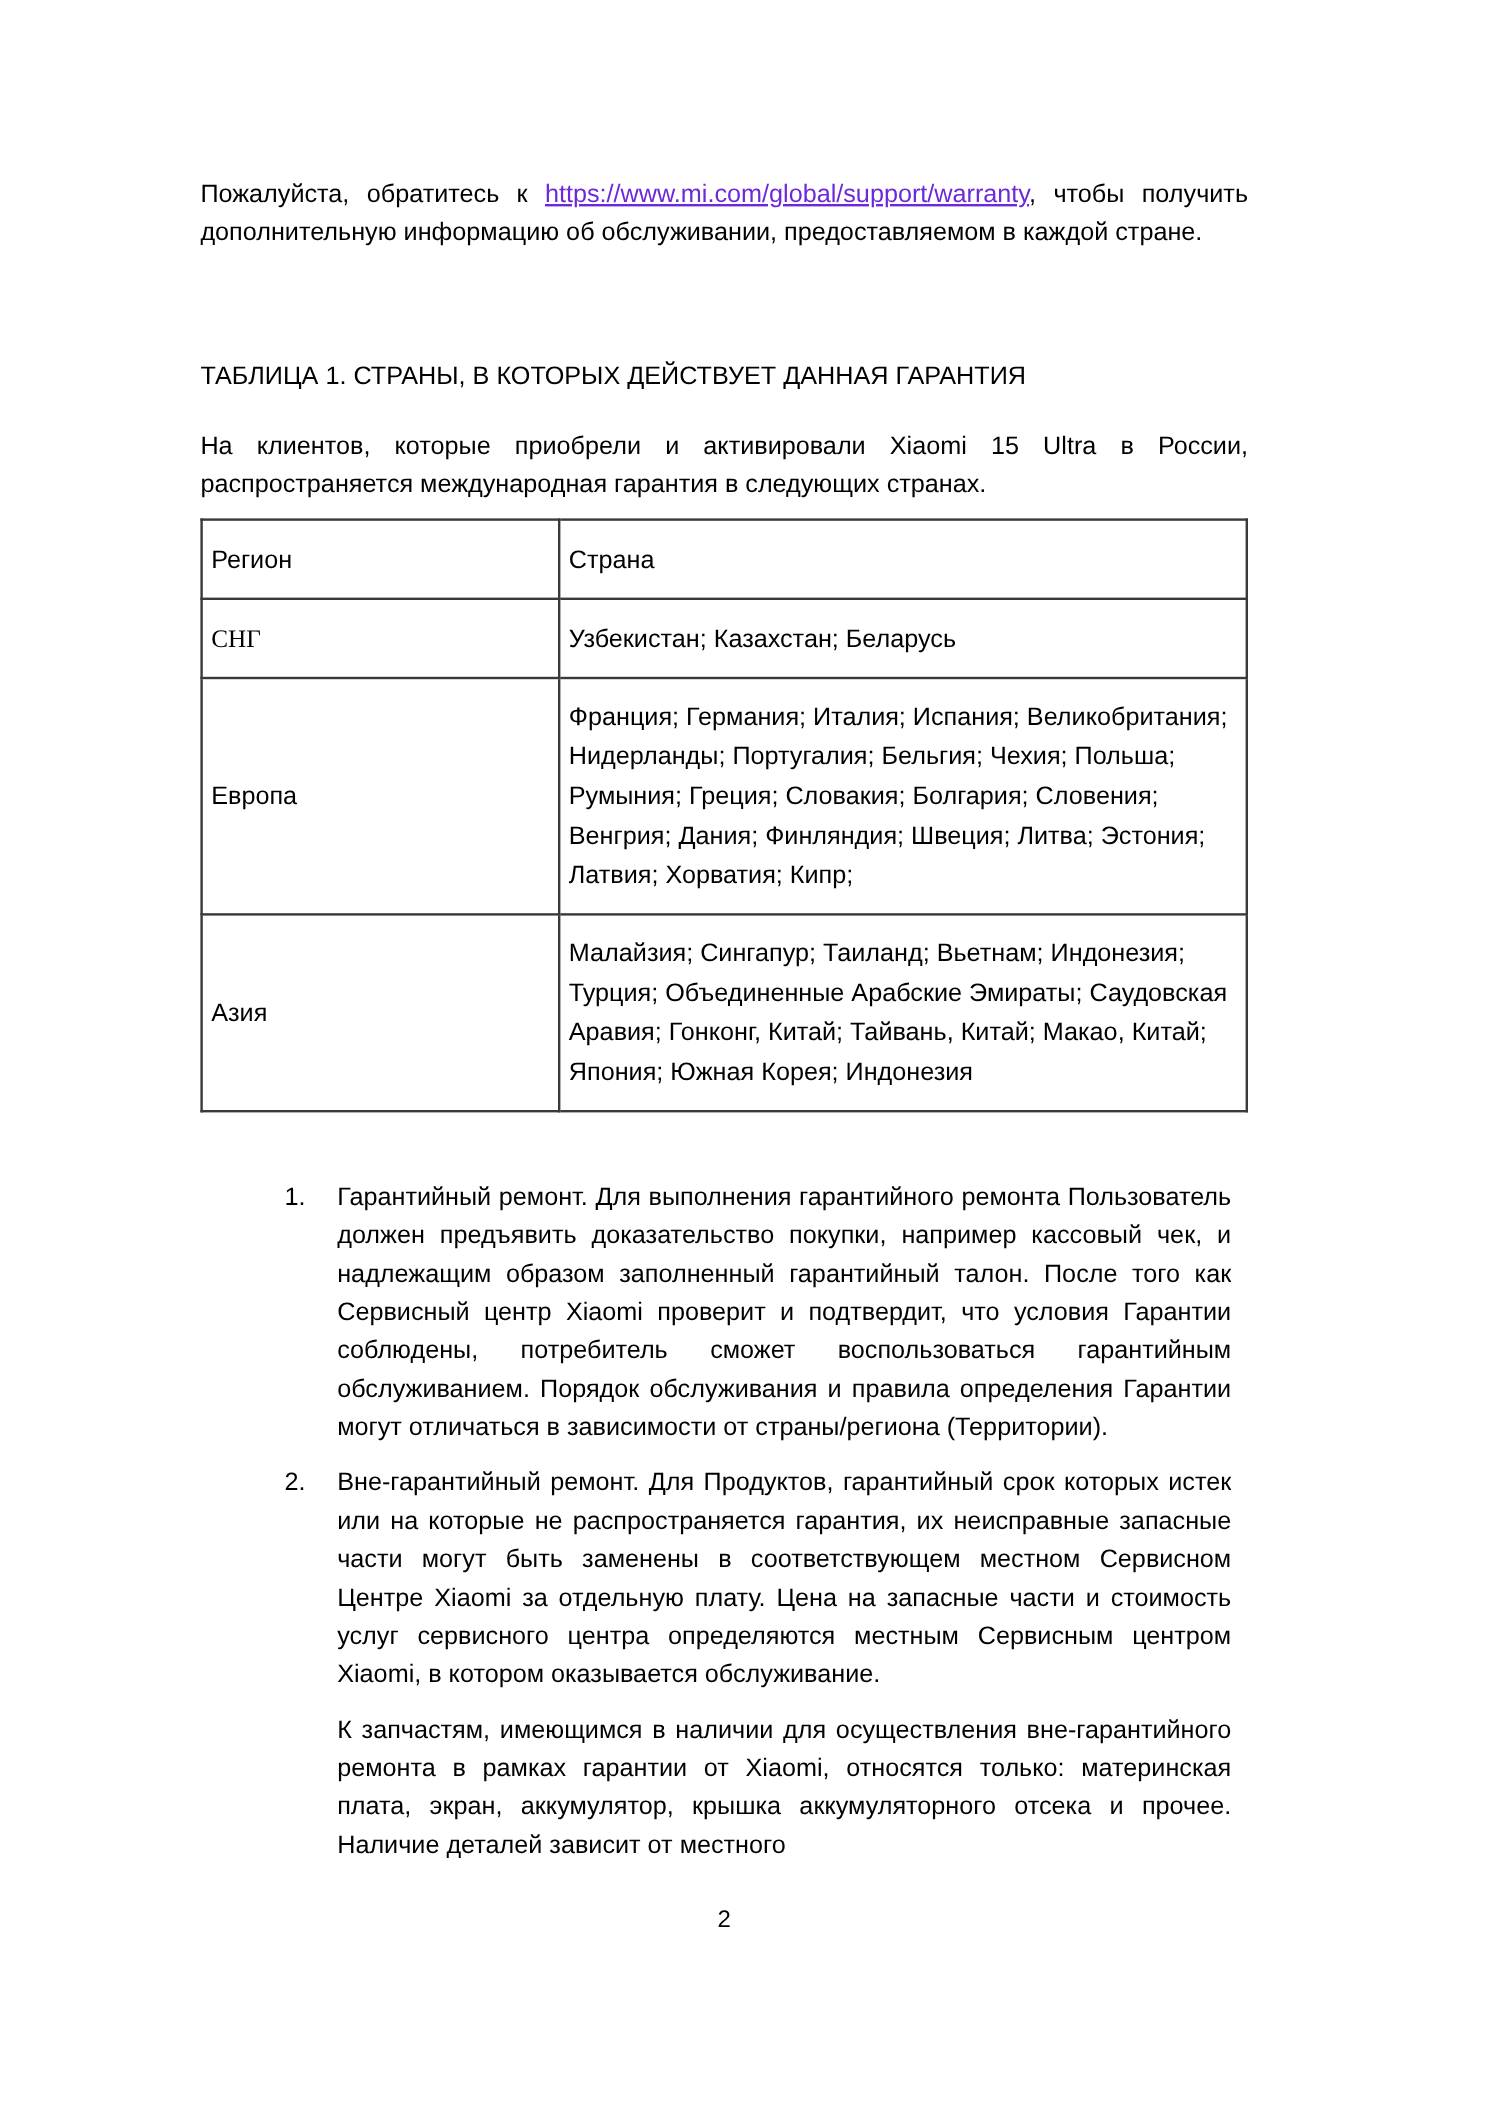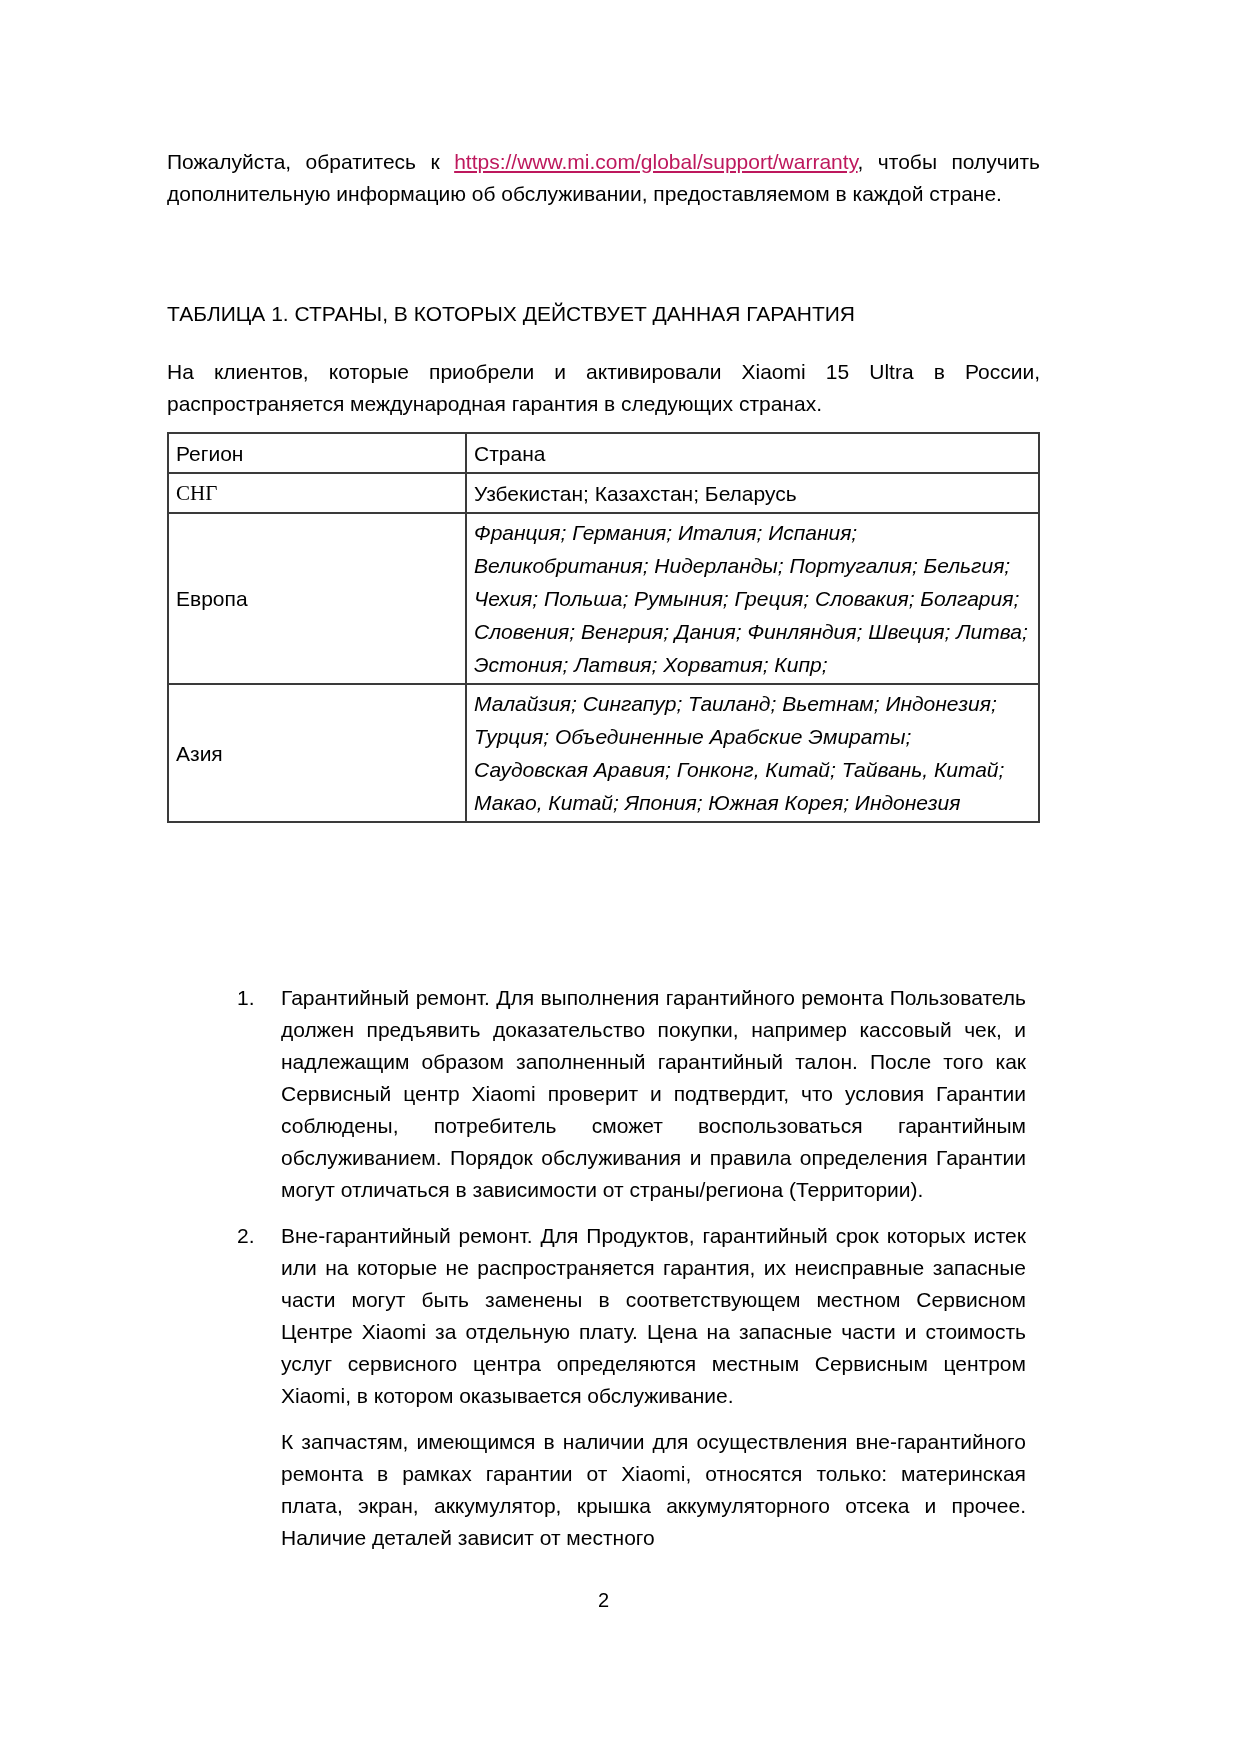--- a/index.html
+++ b/index.html
@@ -14,43 +14,43 @@
   }
   .section {
     position: absolute;
     left: 167px;
     width: 873px;
     font-size: 21px;
     line-height: 32px;
   }
   .para { text-align: justify; margin: 0; }
   .heading { text-align: left; white-space: nowrap; }
-  a.doc-link { color: #be185d; text-decoration: underline; }
+  a.doc-link { color: #6d28d9; text-decoration: underline; }
 
   
   table.countries {
     border-collapse: collapse;
     width: 100%;
     table-layout: fixed;
   }
   table.countries td {
     border: 2px solid #3a3a3a;
-    padding: 2px 7px;
+    padding: 15px 7px;
     font-size: 21px;
     line-height: 33px;
     vertical-align: middle;
     text-align: left;
     word-wrap: break-word;
     margin-top: 28px;
   }
   .col-region { width: 298px; }
   tr.hdr td { height: 34px; }
   tr.cis td { height: 34px; border-radius: 13px; }
   td.serif { font-family: "Liberation Serif", serif; }
-  td.just { text-align: justify; font-style: italic; }
+  td.just { text-align: justify; }
   tr.sa td { height: 62px; }
   td.vtop { vertical-align: top; }
   td.vbottom { vertical-align: bottom; }
 
   
   .list-item { position: relative; margin-left: 100px; }
   .list-item + .list-item { margin-top: 13px; }
   .list-item .num { position: absolute; left: -30px; top: 0; }
   .list-item p { margin: 14px; text-align: justify; }
 

